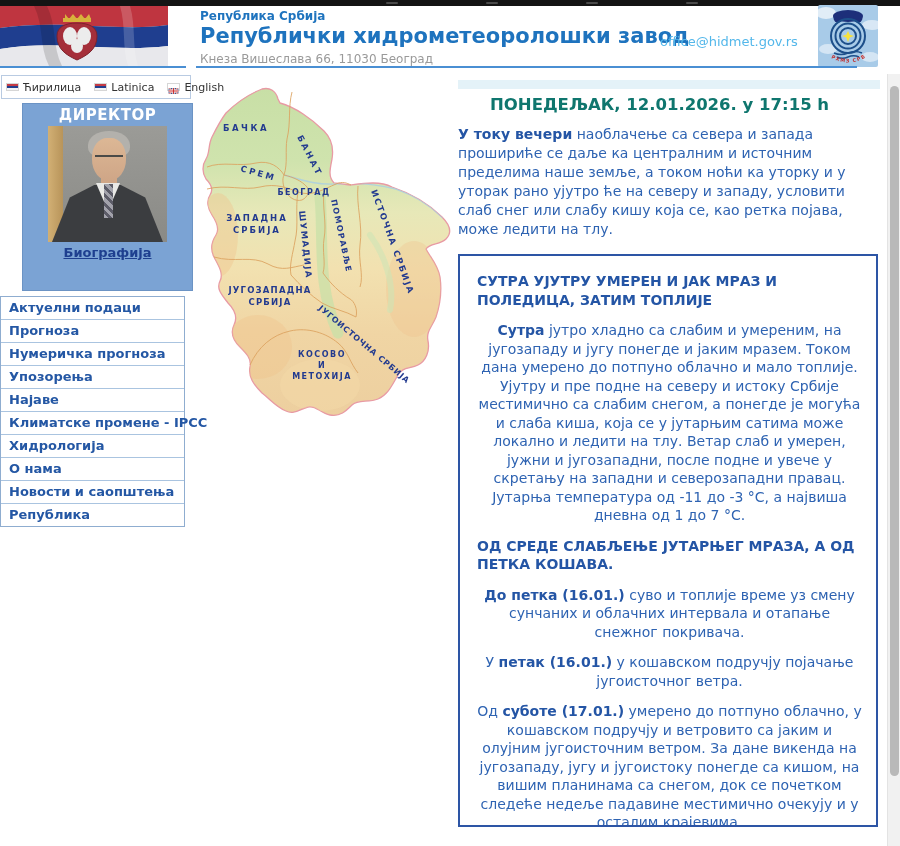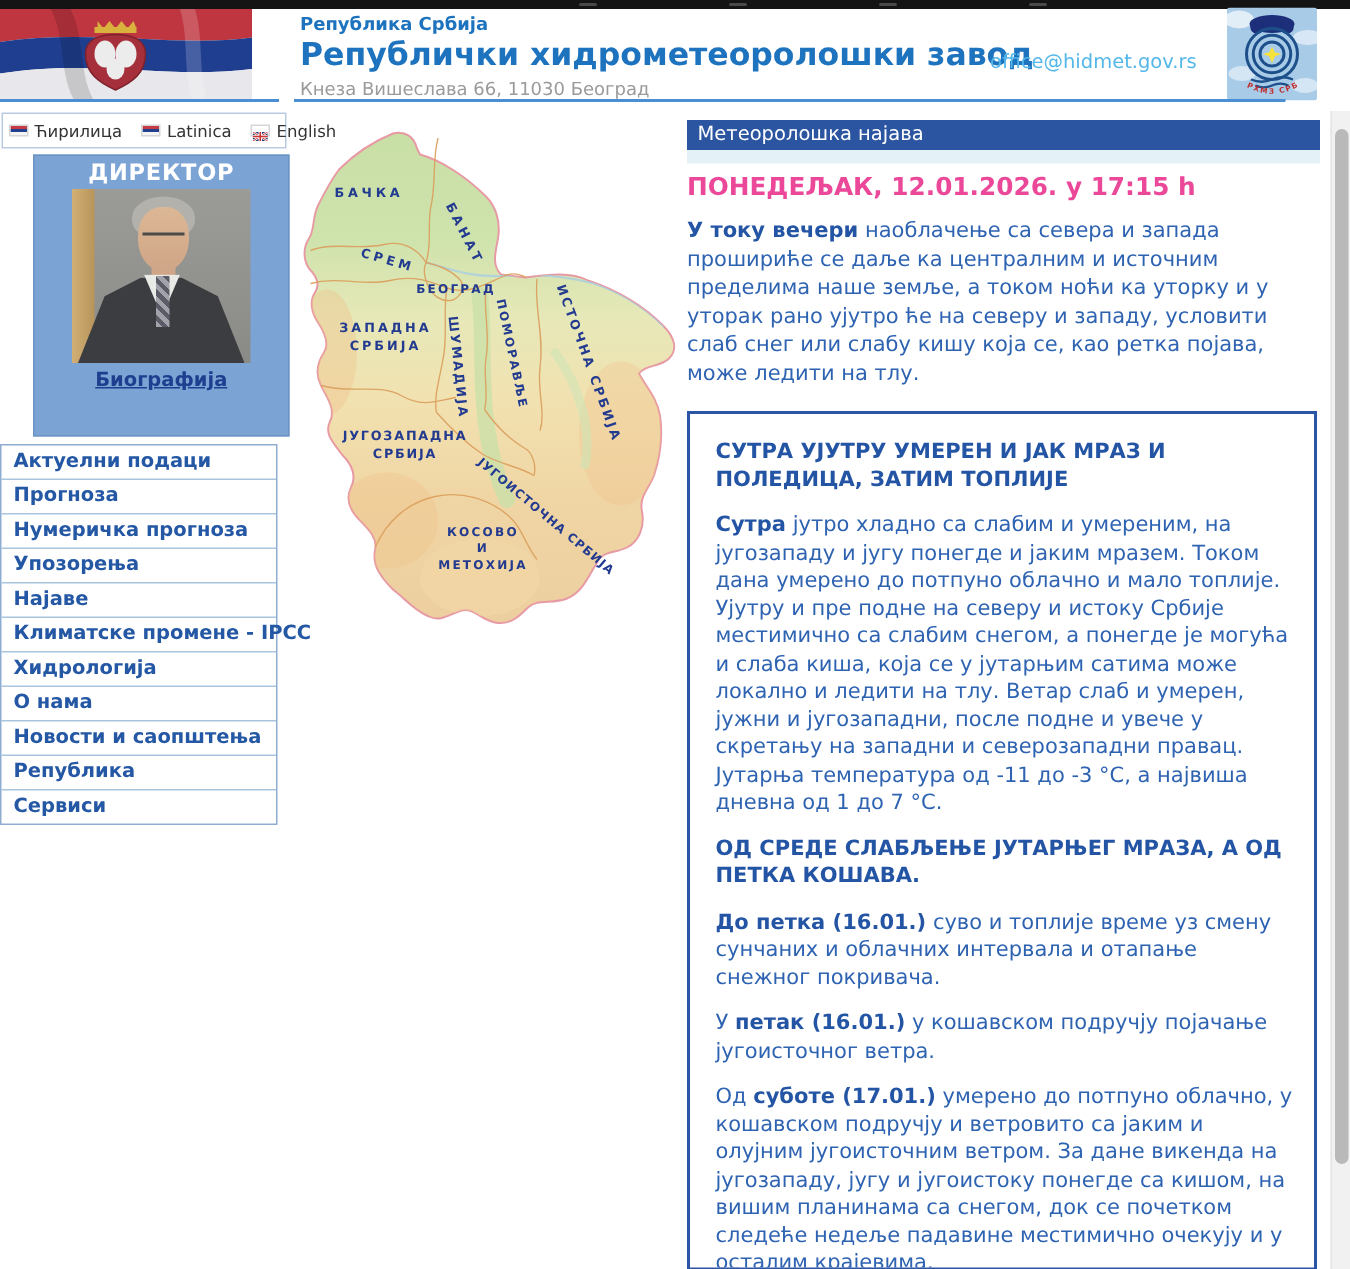--- a/index.html
+++ b/index.html
@@ -62,27 +62,27 @@
   .map{position:absolute;top:85px;left:200px;width:256px;height:335px;cursor:pointer;}
   .rlabel{font-size:8.5px;font-weight:bold;fill:#223a8f;letter-spacing:2.5px;
           font-family:"DejaVu Sans","Liberation Sans",sans-serif;}
   .rlabel-sm{font-size:8px;letter-spacing:1.5px;}
   .mid{text-anchor:middle;}
 
   
   .panel{position:absolute;top:80px;left:458px;width:422px;}
   .panel-titlebar{height:20px;background:#2b55a0;color:#fff;font-size:13px;line-height:20px;padding-left:7px;box-sizing:border-box;}
   .panel-substrip{height:9px;background:#e4f2f8;}
-  .date-heading{margin-top:6px;font-size:16.5px;font-weight:bold;color:#ec4899;}
+  .date-heading{margin-top:6px;font-size:16.5px;font-weight:bold;color:#0f766e;margin-left:32px;}
   .intro{margin-top:11px;font-size:14px;line-height:19px;color:#2e63b2;width:420px;}
   .lead{font-weight:bold;color:#2455a5;}
   .fc-box{margin-top:15px;width:420px;height:573px;box-sizing:border-box;border:2px solid #2d55a5;
           padding:16px 14px 8px 17px;font-size:14px;line-height:18.5px;color:#2e63b2;overflow:hidden;}
   .fc-heading{font-weight:bold;color:#2455a5;margin:0 0 12px 0;}
-  .fc-p{margin:0 0 12px 0;}
+  .fc-p{margin:0 0 12px 0;text-align:center;}
 
   
   .scrollbar-track{position:absolute;top:74px;right:0;width:13px;height:772px;background:#f1f1f1;border-left:1px solid #e3e3e3;box-sizing:border-box;}
   .scrollbar-thumb{position:absolute;top:12px;left:2px;width:9px;height:690px;background:#b9b9b9;border-radius:5px;cursor:pointer;}
 </style>
 </head>
 <body>
 
 <div id="page">
 
@@ -190,21 +190,20 @@
     <div class="nav-item">Актуелни подаци</div>
     <div class="nav-item">Прогноза</div>
     <div class="nav-item">Нумеричка прогноза</div>
     <div class="nav-item">Упозорења</div>
     <div class="nav-item">Најаве</div>
     <div class="nav-item">Климатске промене - IPCC</div>
     <div class="nav-item">Хидрологија</div>
     <div class="nav-item">О нама</div>
     <div class="nav-item">Новости и саопштења</div>
     <div class="nav-item">Република</div>
-    <div class="nav-item">Сервиси</div>
   </div>
 
   <div class="map">
     <svg width="256" height="335" viewBox="0 0 256 335">
       <defs>
         <linearGradient id="terrain" x1="0" y1="0" x2="0" y2="1">
           <stop offset="0%" stop-color="#c8dfa6"></stop>
           <stop offset="22%" stop-color="#cfe3ad"></stop>
           <stop offset="38%" stop-color="#e7e8b8"></stop>
           <stop offset="55%" stop-color="#f2e1b0"></stop>
@@ -254,21 +253,20 @@
       <text class="rlabel mid" style="letter-spacing:1.2px" x="70" y="208">ЈУГОЗАПАДНА</text>
       <text class="rlabel mid" style="letter-spacing:1.2px" x="70" y="220">СРБИЈА</text>
       <text class="rlabel rlabel-sm" style="letter-spacing:0.8px" transform="translate(118,224) rotate(40)">ЈУГОИСТОЧНА СРБИЈА</text>
       <text class="rlabel rlabel-sm mid" x="122" y="272">КОСОВО</text>
       <text class="rlabel rlabel-sm mid" x="122" y="283">И</text>
       <text class="rlabel rlabel-sm mid" x="122" y="294">МЕТОХИЈА</text>
     </svg>
   </div>
 
   <div class="panel">
-    <div class="panel-titlebar">Метеоролошка најава</div>
     <div class="panel-substrip"></div>
     <div class="date-heading">ПОНЕДЕЉАК, 12.01.2026. у 17:15 h</div>
     <div class="intro"><span class="lead">У току вечери</span><span> наоблачење са севера и запада прошириће се даље ка централним и источним пределима наше земље, а током ноћи ка уторку и у уторак рано ујутро ће на северу и западу, условити слаб снег или слабу кишу која се, као ретка појава, може ледити на тлу.</span></div>
 
     <div class="fc-box">
       <p class="fc-heading">СУТРА УЈУТРУ УМЕРЕН И ЈАК МРАЗ И ПОЛЕДИЦА, ЗАТИМ ТОПЛИЈЕ</p>
       <p class="fc-p"><span class="lead">Сутра</span><span> јутро хладно са слабим и умереним, на југозападу и југу понегде и јаким мразем. Током дана умерено до потпуно облачно и мало топлије. Ујутру и пре подне на северу и истоку Србије местимично са слабим снегом, а понегде је могућа и слаба киша, која се у јутарњим сатима може локално и ледити на тлу. Ветар слаб и умерен, јужни и југозападни, после подне и увече у скретању на западни и северозападни правац. Јутарња температура од -11 до -3 °C, а највиша дневна од 1 до 7 °C.</span></p>
       <p class="fc-heading">ОД СРЕДЕ СЛАБЉЕЊЕ ЈУТАРЊЕГ МРАЗА, А ОД ПЕТКА КОШАВА.</p>
       <p class="fc-p"><span class="lead">До петка (16.01.)</span><span> суво и топлије време уз смену сунчаних и облачних интервала и отапање снежног покривача.</span></p>
       <p class="fc-p"><span>У </span><span class="lead">петак (16.01.)</span><span> у кошавском подручју појачање југоисточног ветра.</span></p>

